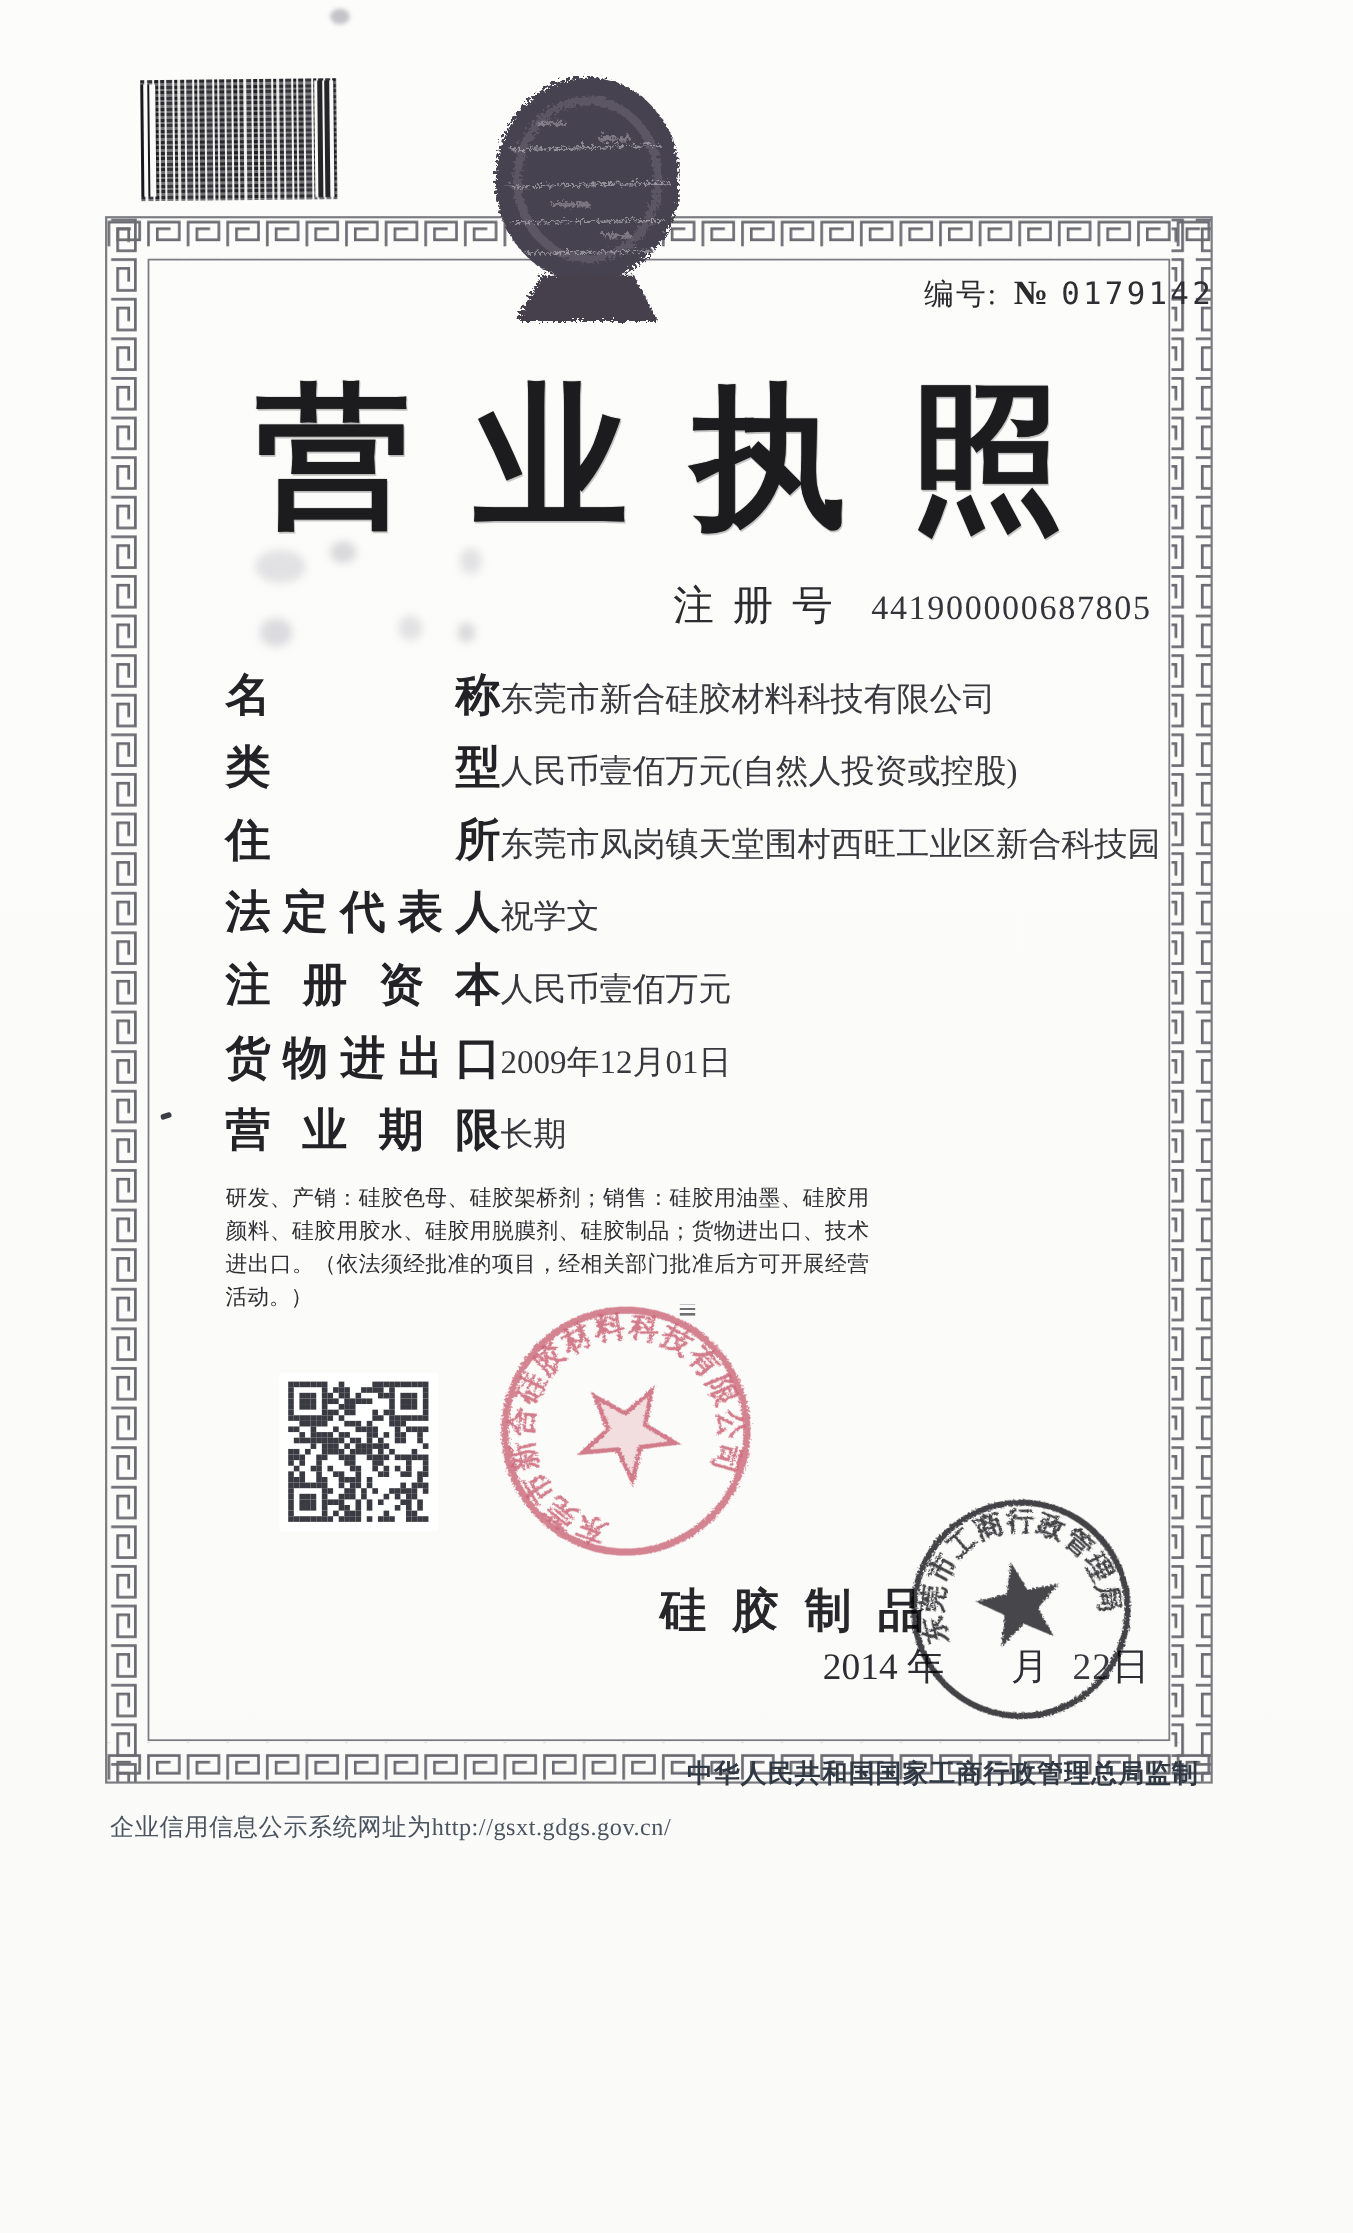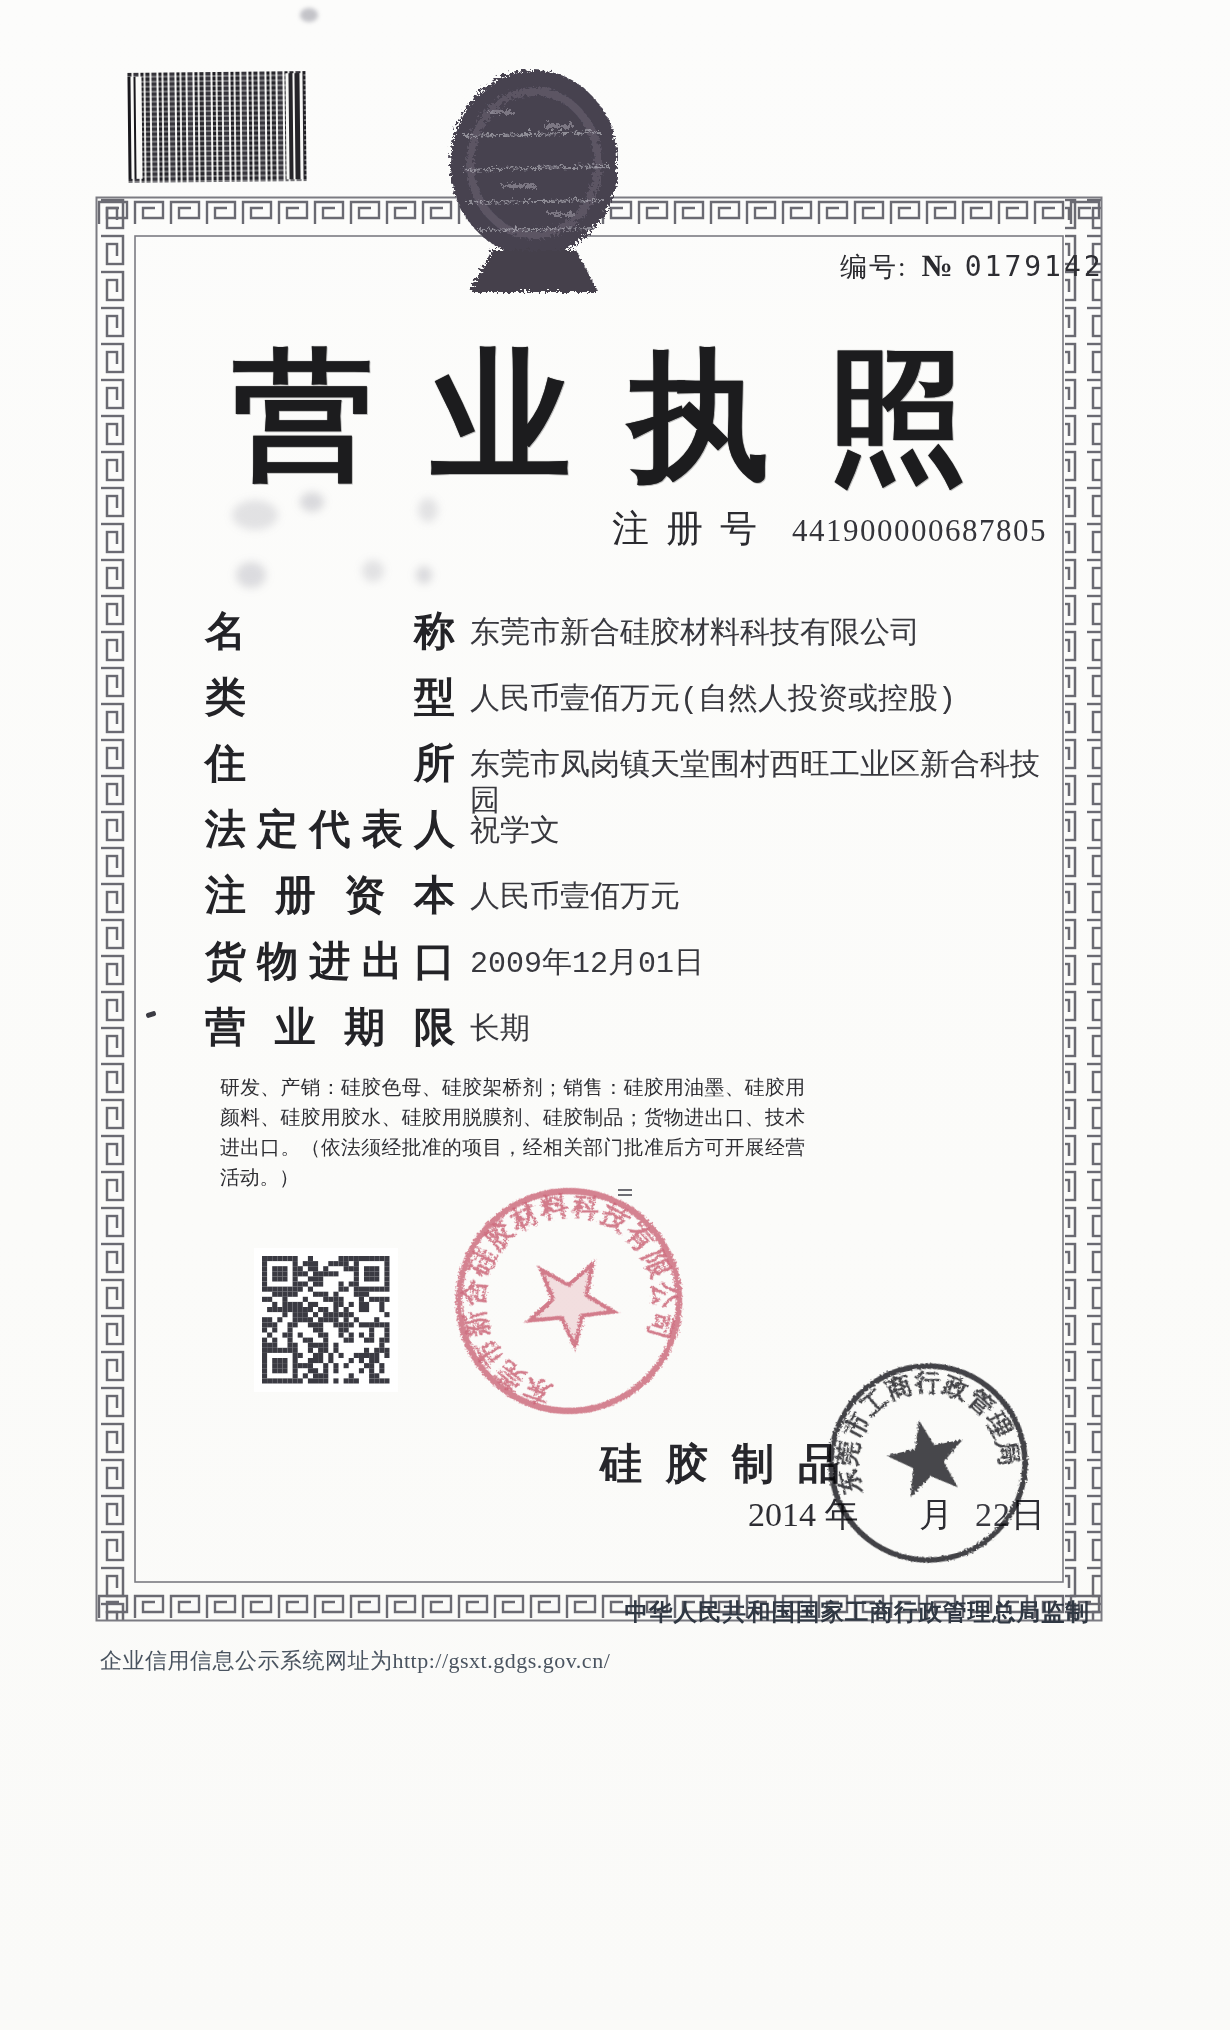--- a/index.html
+++ b/index.html
@@ -38,30 +38,30 @@
   .serial .no-mark{font-family:var(--serif);font-weight:bold;font-size:31px;margin:0 8px 0 10px;}
   .serial .num{font-family:var(--mono);font-size:28px;letter-spacing:3px;color:#2e2e33;}
 
   
   .title{position:absolute;left:0;top:336px;width:1200px;text-align:center;
     font-family:var(--sans);font-weight:bold;font-size:140px;line-height:160px;
     letter-spacing:58px;text-indent:58px;color:#1c1c1e;
     text-shadow:0 0 1px #3a3a3a, 1px 1px 0 rgba(130,130,130,.4);}
 
   
-  .regline{position:absolute;left:612px;top:504px;white-space:nowrap;}
+  .regline{position:absolute;left:612px;top:526px;white-space:nowrap;}
   .regline .lbl{font-size:37px;letter-spacing:17px;color:#2b2b30;font-family:var(--serif);}
   .regline .num{font-size:31px;letter-spacing:1.5px;color:#34343a;margin-left:14px;font-family:var(--serif);}
 
   
-  .row{position:absolute;left:205px;width:860px;display:flex;align-items:flex-start;}
+  .row{position:absolute;left:205px;width:860px;display:flex;align-items:center;}
   .row .f-label{width:250px;min-width:250px;font-size:41px;line-height:48px;color:#232327;
     font-family:var(--serif);font-weight:600;text-align:justify;text-align-last:justify;}
-  .row .f-value{margin-left:15px;padding-top:9px;font-size:30px;line-height:36px;color:#38383e;
-    font-family:Liberation Mono, monospace;}
+  .row .f-value{padding-top:9px;font-size:30px;line-height:36px;color:#38383e;
+    font-family:Liberation Serif, serif;}
   .row.r-scope .f-value{padding-top:5px;font-size:19.8px;line-height:30px;width:585px;color:#2e2e33;
     text-align:justify;}
 
   
   .qr{position:absolute;left:254px;top:1248px;width:144px;height:144px;background:#fff;
     filter:blur(.2px);}
 
   
   .company-seal{position:absolute;left:448px;top:1180px;width:242px;height:242px;
     mix-blend-mode:multiply;opacity:.9;}

